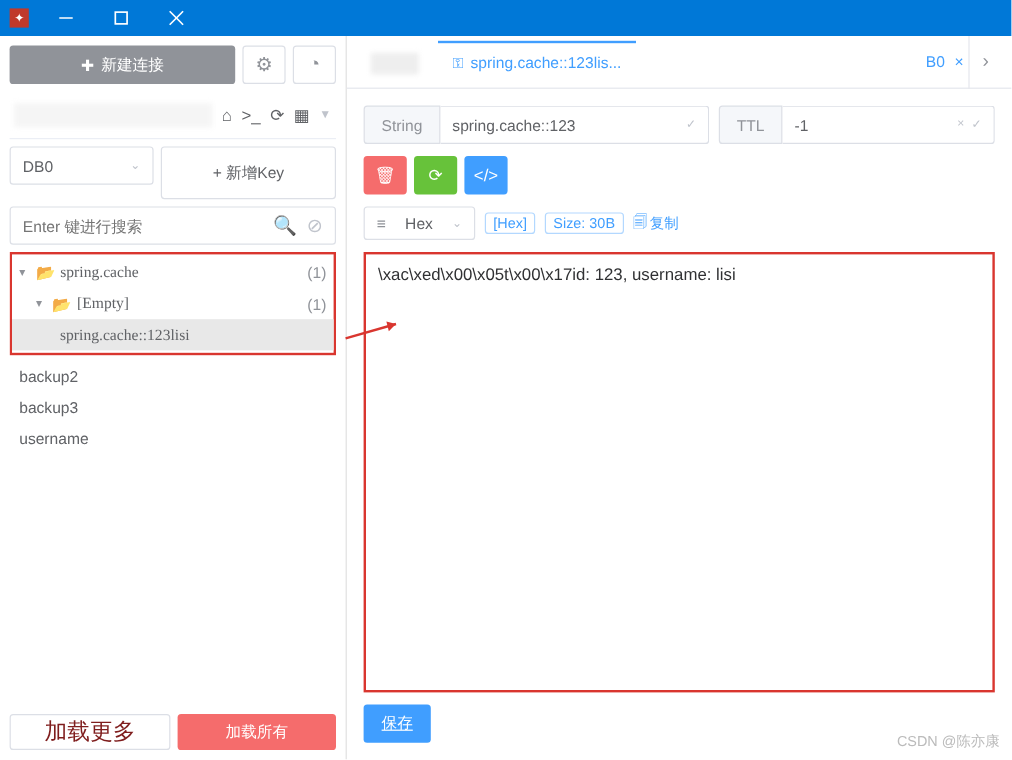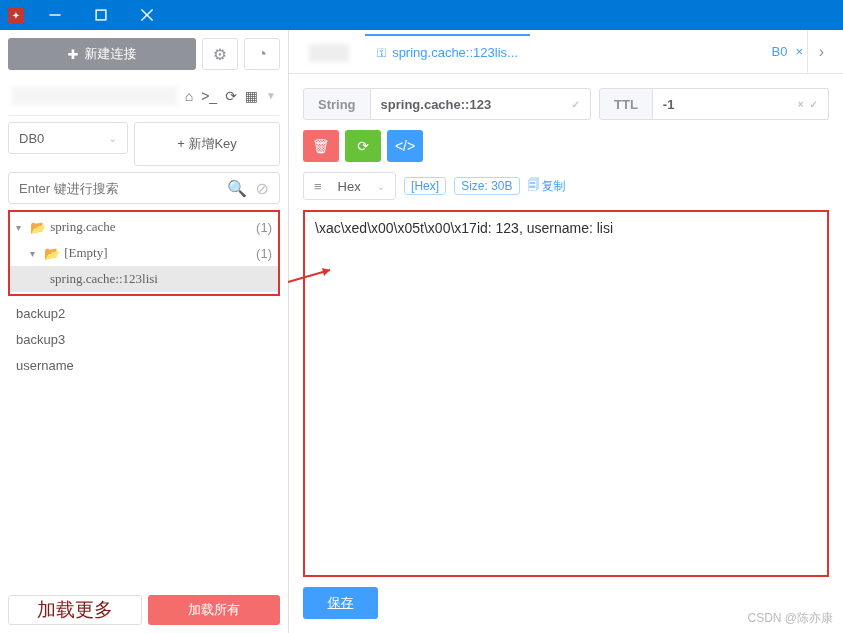--- a/index.html
+++ b/index.html
@@ -38,38 +38,38 @@
 .loadall { flex: 1; height: 30px; border: none; background: #f56c6c; color: #fff; border-radius: 3px; font-size: 13px; cursor: pointer; }
 .content { flex: 1; display: flex; flex-direction: column; position: relative; }
 .tabs { height: 44px; display: flex; align-items: center; border-bottom: 1px solid #e4e7ed; padding: 0 8px; gap: 4px; }
 .tab { display: flex; align-items: center; height: 36px; padding: 0 12px; font-size: 13px; border-top: 2px solid transparent; cursor: pointer; gap: 6px; }
 .tab .blur { width: 40px; height: 18px; background: #eee; filter: blur(2px); }
 .tab.active { border-top: 2px solid #409eff; color: #409eff; }
 .tab .key-icon { color: #409eff; font-size: 12px; }
 .tab-end { margin-left: auto; display: flex; align-items: center; gap: 8px; color: #409eff; font-size: 13px; }
 .tab-scroll { width: 28px; height: 44px; display: flex; align-items: center; justify-content: center; color: #909399; cursor: pointer; border-left: 1px solid #e4e7ed; }
 .body { padding: 14px; flex: 1; display: flex; flex-direction: column; gap: 10px; overflow: auto; }
-.keyrow { display: flex; gap: 8px; align-items: center; font-weight: bold; }
+.keyrow { display: flex; gap: 8px; align-items: center; }
 .typebox { height: 32px; border: 1px solid #dcdfe6; border-radius: 3px 0 0 3px; background: #f5f7fa; display: flex; align-items: center; padding: 0 14px; font-size: 13px; color: #909399; }
 .keyinput { flex: 1; height: 32px; border: 1px solid #dcdfe6; border-left: none; border-radius: 0 3px 3px 0; display: flex; align-items: center; padding: 0 10px; font-size: 13px; color: #606266; justify-content: space-between; }
 .ttlgroup { display: flex; width: 230px; }
 .ttlbox { height: 32px; border: 1px solid #dcdfe6; border-radius: 3px 0 0 3px; background: #f5f7fa; display: flex; align-items: center; padding: 0 14px; font-size: 13px; color: #909399; }
 .ttlinput { flex: 1; height: 32px; border: 1px solid #dcdfe6; border-left: none; border-radius: 0 3px 3px 0; display: flex; align-items: center; padding: 0 10px; font-size: 13px; color: #606266; justify-content: space-between; }
 .actrow { display: flex; gap: 6px; }
 .sqbtn { width: 36px; height: 32px; border: none; border-radius: 3px; color: #fff; display: flex; align-items: center; justify-content: center; cursor: pointer; font-size: 14px; }
 .sqbtn.del { background: #f56c6c; }
 .sqbtn.ref { background: #67c23a; }
 .sqbtn.code { background: #409eff; }
 .fmtrow { display: flex; align-items: center; gap: 8px; font-size: 12px; }
 .fmtsel { height: 28px; border: 1px solid #dcdfe6; border-radius: 3px; display: flex; align-items: center; padding: 0 10px; font-size: 13px; color: #606266; gap: 16px; cursor: pointer; }
 .fmtsel .lines { color: #909399; }
 .pill { border: 1px solid #b3d8ff; color: #409eff; padding: 1px 6px; border-radius: 3px; font-size: 12px; }
 .copy { color: #409eff; cursor: pointer; display: flex; align-items: center; gap: 2px; }
 .valbox { border: 2px solid #d9362f; border-radius: 0; min-height: 280px; flex: 1; padding: 8px 10px; font-size: 14px; color: #303133; font-family: inherit; resize: none; outline: none; }
-.savebtn { width: 75px; height: 32px; background: #409eff; color: #fff; border: none; border-radius: 3px; font-size: 13px; cursor: pointer; text-decoration: underline; }
+.savebtn { width: 56px; height: 32px; background: #409eff; color: #fff; border: none; border-radius: 3px; font-size: 13px; cursor: pointer; text-decoration: underline; }
 .arrow-annot { position: absolute; left: 286px; top: 266px; pointer-events: none; }
 .watermark { position: absolute; right: 10px; bottom: 6px; font-size: 12px; color: #bbb; }
 .icon-svg { width: 14px; height: 14px; }
 .chev { font-size: 10px; color: #c0c4cc; }
 </style>
 </head>
 <body>
 
 <div class="titlebar">
   <div class="logo">✦</div>

